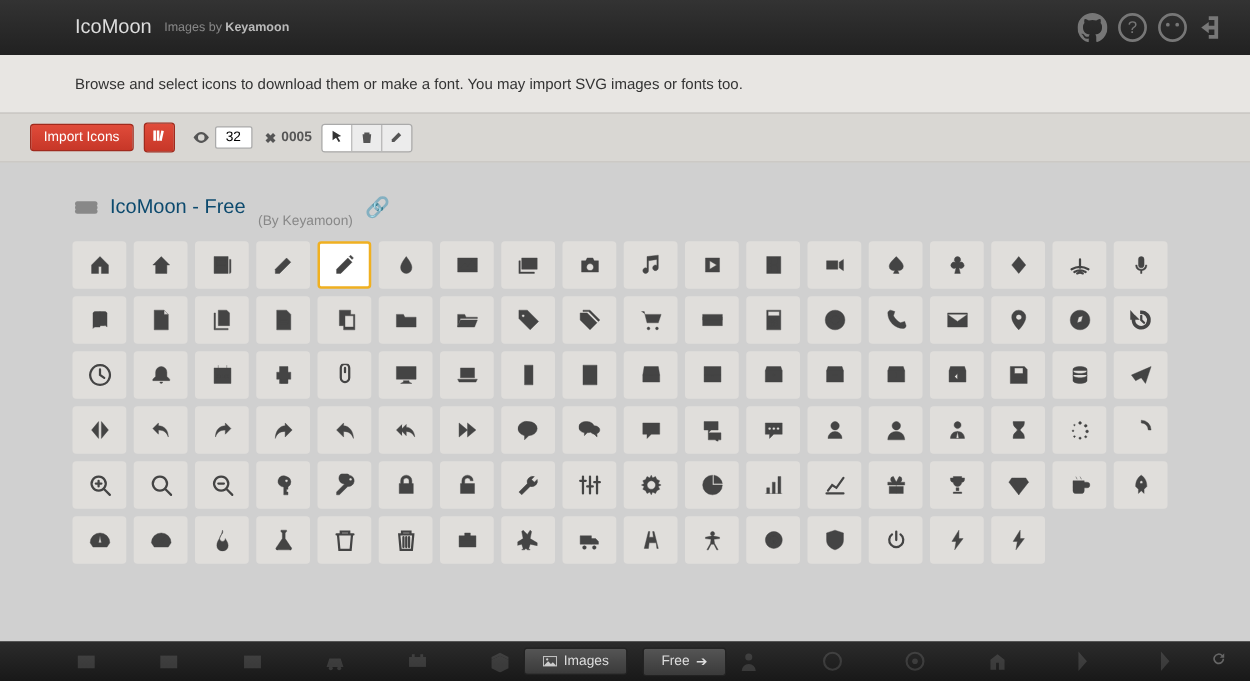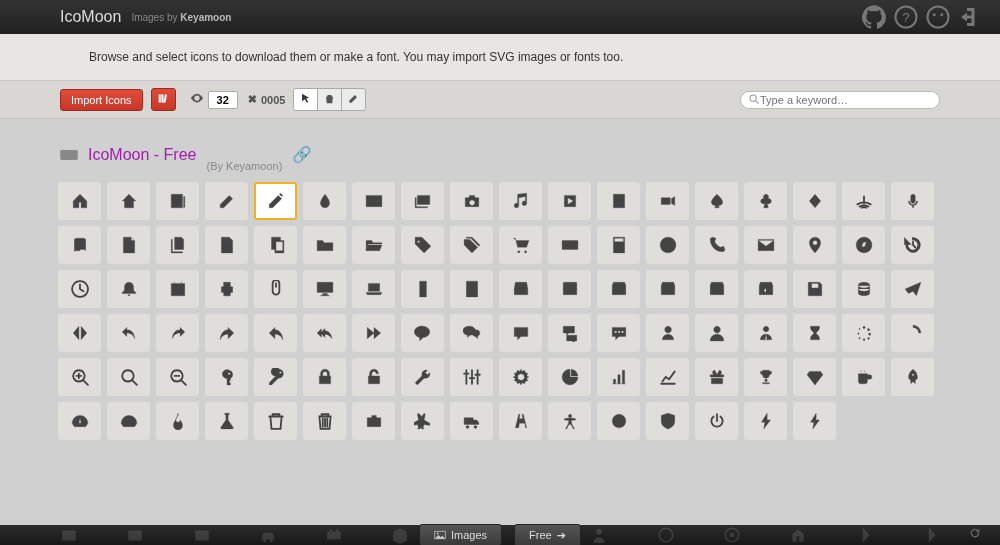--- a/index.html
+++ b/index.html
@@ -1,44 +1,44 @@
 <!DOCTYPE html>
 <html><head>
 <meta charset="utf-8">
 <style>
 * { margin: 0; padding: 0; box-sizing: border-box; }
 body { font-family: Arial, Helvetica, sans-serif; background: #d0d0d0; width: 1000px; height: 545px; overflow: hidden; }
-.topbar { background: linear-gradient(#333,#212121); height: 34px; display: flex; align-items: center; padding: 0 18px 0 60px; color: #bbb; }
+.topbar { background: linear-gradient(#333,#212121); height: 44px; display: flex; align-items: center; padding: 0 18px 0 60px; color: #bbb; }
 .brand { font-size: 16px; color: #ddd; font-weight: 300; }
 .brand-sub { font-size: 10px; color: #888; margin-left: 10px; }
 .brand-sub b { color: #bbb; }
 .tb-spacer { flex: 1; }
 .tb-icon { width: 24px; height: 24px; margin-left: 8px; display: flex; align-items: center; justify-content: center; color: #777; cursor: pointer; font-size: 16px; }
-.intro { background: #e8e6e3; padding: 16px 89px; font-size: 12px; color: #333; }
-.toolbar { background: #d9d7d3; padding: 7px 60px; display: flex; align-items: center; gap: 8px; border-top: 1px solid #c7c5c1; border-bottom: 1px solid #c7c5c1; }
+.intro { background: #e8e6e3; padding: 16px 60px; font-size: 12px; color: #333; }
+.toolbar { background: #d9d7d3; padding: 7px 24px; display: flex; align-items: center; gap: 8px; border-top: 1px solid #c7c5c1; border-bottom: 1px solid #c7c5c1; }
 .btn-import { background: linear-gradient(#e04b3a,#c73728); color: #fff; border: 1px solid #a02a1d; border-radius: 3px; font-size: 11px; padding: 4px 10px; cursor: pointer; }
 .btn-small { background: linear-gradient(#e04b3a,#c73728); border: 1px solid #a02a1d; border-radius: 3px; padding: 4px 6px; cursor: pointer; color: #fff; font-size: 11px; }
-.eye-box { display: flex; align-items: flex-start; gap: 4px; margin-left: 6px; font-weight: bold; }
+.eye-box { display: flex; align-items: center; gap: 4px; margin-left: 6px; }
 .eye-box svg { width: 14px; height: 14px; fill: #555; }
 .count-box { background: #fff; border: 1px solid #aaa; border-radius: 2px; padding: 2px 8px; font-size: 11px; }
 .x-box { display: flex; align-items: center; gap: 4px; margin-left: 2px; color: #555; font-size: 11px; font-weight: bold; }
 .tool-group { display: flex; border: 1px solid #aaa; border-radius: 3px; overflow: hidden; }
 .tool-group button { background: #ececec; border: none; border-right: 1px solid #aaa; padding: 3px 6px; cursor: pointer; }
 .tool-group button:last-child { border-right: none; }
 .tool-group button.active { background: #fff; }
 .search-wrap { margin-left: auto; display: flex; align-items: center; background: #fff; border: 1px solid #bbb; border-radius: 11px; padding: 2px 8px; width: 200px; }
 .search-wrap input { border: none; outline: none; font-size: 11px; flex: 1; color: #666; background: transparent; }
 .set-header { padding: 18px 60px 10px; display: flex; align-items: center; gap: 10px; color: #555; }
-.set-title { font-size: 16px; color: #a21caf; }
+.set-title { font-size: 16px; color: #0c4a6e; }
 .set-author { font-size: 11px; color: #888; margin-top: 23px; }
 .icon-grid { padding: 0 58px 20px; display: grid; grid-template-columns: repeat(18, 43px); gap: 6px; }
 .icon-cell { width: 43px; height: 38px; background: #e0dedb; border-radius: 3px; display: flex; align-items: center; justify-content: center; cursor: pointer; }
 .icon-cell.selected { background: #fff; border: 2px solid #f0b020; }
 .icon-cell svg { width: 18px; height: 18px; fill: #444; }
-.footer { position: fixed; bottom: 0; left: 0; right: 0; height: 20px; background: linear-gradient(#2c2c2c,#181818); display: flex; align-items: center; justify-content: center; gap: 12px; }
+.footer { position: fixed; bottom: 0; left: 0; right: 0; height: 32px; background: linear-gradient(#2c2c2c,#181818); display: flex; align-items: center; justify-content: center; gap: 12px; }
 .footer-ghost-row { position: absolute; left: 60px; right: 60px; top: 0; bottom: 0; display: flex; align-items: center; justify-content: space-between; opacity: 0.12; pointer-events: none; }
 .footer-ghost-row svg { width: 18px; height: 18px; fill: #fff; }
 .footer-btn { background: linear-gradient(#555,#3a3a3a); border: 1px solid #222; color: #ddd; font-size: 11px; padding: 4px 14px; border-radius: 3px; cursor: pointer; display: flex; align-items: center; gap: 5px; z-index: 2; }
 .footer-refresh { position: absolute; right: 18px; color: #666; cursor: pointer; }
 .link-ic { color: #d04430; }
 .handle { width: 18px; height: 4px; background: #888; border-radius: 2px; box-shadow: 0 3px 0 #888, 0 -3px 0 #888; }
 </style>
 </head>
 <body>
 
@@ -98,27 +98,20 @@
     <button class="active"><svg width="11" height="11" viewBox="0 0 16 16">
           <path d="M3 1l10 6-4 1 3 5-2 1-3-5-4 3z" fill="#333"></path>
         </svg></button>
     <button><svg width="11" height="11" viewBox="0 0 16 16" fill="#555">
           <path d="M3 5h10l-1 10H4zM5 3h6v2H5z"></path>
         </svg></button>
     <button><svg width="11" height="11" viewBox="0 0 16 16" fill="#555">
           <path d="M2 11l8-8 3 3-8 8H2z"></path>
         </svg></button>
   </div>
-  <div class="search-wrap">
-    <svg width="11" height="11" viewBox="0 0 16 16">
-        <circle cx="6" cy="6" r="4.5" fill="none" stroke="#999" stroke-width="1.5"></circle>
-        <line x1="10" y1="10" x2="14" y2="14" stroke="#999" stroke-width="1.5"></line>
-      </svg>
-    <input type="text" placeholder="Type a keyword…" style="">
-  </div>
 </div>
 
 <div class="set-header">
   <div class="handle"></div>
   <span class="set-title">IcoMoon - Free</span>
   <span class="set-author">
     <span>(By </span><span>Keyamoon</span><span>)</span>
   </span>
   <span class="link-ic">🔗</span>
 </div>

